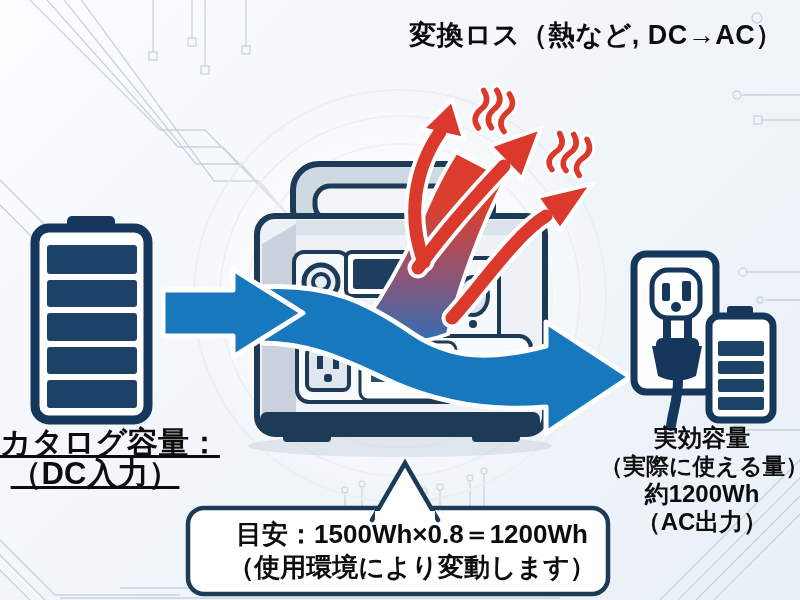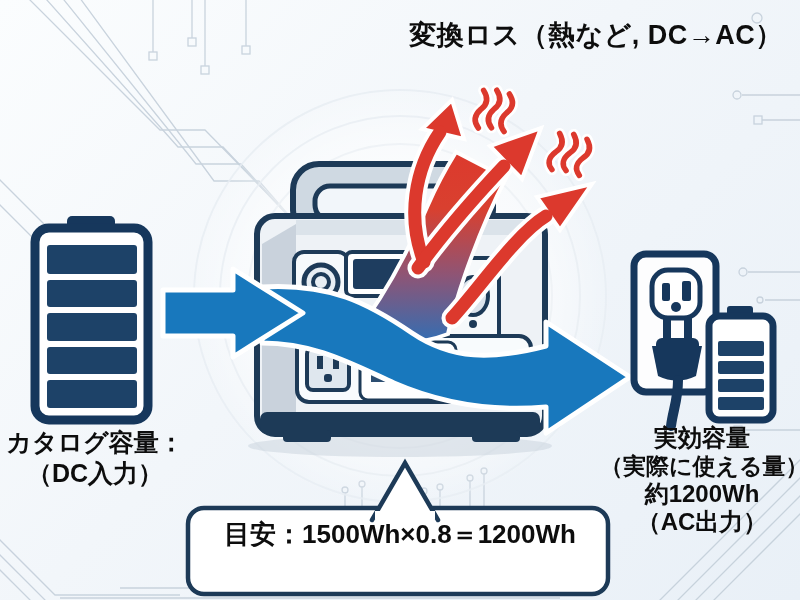--- a/index.html
+++ b/index.html
@@ -4,24 +4,24 @@
 <style>
   html,body{margin:0;padding:0;background:#e9eef4;}
   #stage{
     position:relative;width:800px;height:600px;overflow:hidden;
     background:linear-gradient(135deg,#fbfdfe 0%,#f2f6fa 45%,#e9f0f7 100%);
     font-family:"Liberation Sans","DejaVu Sans",sans-serif;
   }
   #gfx{position:absolute;left:0;top:0;}
   .lbl{position:absolute;color:#0d0d0d;font-weight:700;text-align:center;white-space:nowrap;}
   #top-label{left:392px;top:20px;width:408px;font-size:27px;line-height:31px;letter-spacing:.5px;}
-  #left-label{left:0px;top:427px;width:190px;font-size:25px;line-height:31px;}
+  #left-label{left:0px;top:427px;width:190px;font-size:31px;line-height:31px;text-decoration:underline;}
   #right-label{left:600px;top:424px;width:204px;font-size:24px;line-height:28px;}
   #right-label .narrow{font-size:23px;}
-  #callout-label{left:200px;top:518px;width:400px;font-size:26px;line-height:33px;}
+  #callout-label{left:212px;top:518px;width:400px;font-size:26px;line-height:33px;}
 </style>
 </head>
 <body>
 
 <div id="stage">
 
 <svg id="gfx" width="800" height="600" viewBox="0 0 800 600">
   <defs>
     <radialGradient id="glowG" cx="50%" cy="50%" r="50%">
       <stop offset="0%" stop-color="#ffffff" stop-opacity="0.95"></stop>
@@ -226,15 +226,16 @@
 
 <div id="right-label" class="lbl">
   <div>実効容量</div>
   <div class="narrow">（実際に使える量）</div>
   <div>約1200Wh</div>
   <div>（AC出力）</div>
 </div>
 
 <div id="callout-label" class="lbl">
   <div>目安：1500Wh×0.8＝1200Wh</div>
+  <div>（使用環境により変動します）</div>
 </div>
 
 </div>
 
 </body></html>

